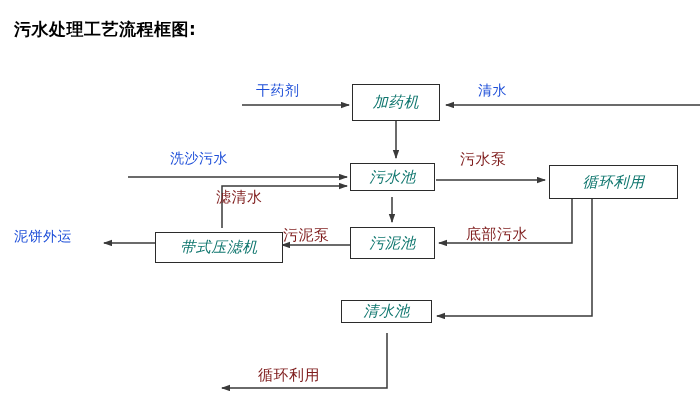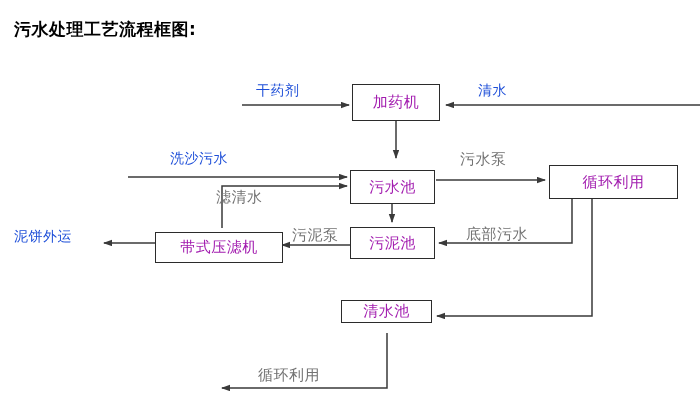--- a/index.html
+++ b/index.html
@@ -34,28 +34,29 @@
   }
   .node-box {
     position: absolute;
     box-sizing: border-box;
     border: 1.4px solid #2b2b2b;
     background: #ffffff;
     display: flex;
     align-items: center;
     justify-content: center;
     font-size: 15px;
-    color: #a21caf;
+    color: #0f766e;
     white-space: nowrap;
     letter-spacing: 0.5px;
+    font-style: italic;
   }
   .edge-label {
     position: absolute;
     font-size: 15px;
-    color: #737373;
+    color: #7f1d1d;
     white-space: nowrap;
     letter-spacing: 0.5px;
   }
   .terminal-label {
     position: absolute;
     font-size: 14px;
     color: #1d4ed8;
     white-space: nowrap;
     letter-spacing: 0.5px;
     text-align: center;
@@ -98,21 +99,21 @@
 
       <path d="M592,199 L592,316 L437,316" marker-end="url(#ah)"></path>
 
       <path d="M387,333 L387,388 L222,388" marker-end="url(#ah)"></path>
     </g>
   </svg>
 
   <div class="node-box" style="left:352px; top:84px; width:88px; height:37px;">
     <span>加药机</span>
   </div>
-  <div class="node-box" style="left:350px; top:170px; width:85px; height:34px;">
+  <div class="node-box" style="left:350px; top:163px; width:85px; height:28px;">
     <span>污水池</span>
   </div>
   <div class="node-box" style="left:549px; top:165px; width:129px; height:34px;">
     <span>循环利用</span>
   </div>
   <div class="node-box" style="left:350px; top:227px; width:85px; height:32px;">
     <span>污泥池</span>
   </div>
   <div class="node-box" style="left:155px; top:232px; width:128px; height:31px;">
     <span>带式压滤机</span>
@@ -121,17 +122,17 @@
     <span>清水池</span>
   </div>
 
   <div class="terminal-label" style="left:256px; top:82px;">干药剂</div>
   <div class="terminal-label" style="left:478px; top:82px;">清水</div>
   <div class="terminal-label" style="left:170px; top:150px;">洗沙污水</div>
   <div class="terminal-label" style="left:14px; top:228px;">泥饼外运</div>
 
   <div class="edge-label" style="left:460px; top:150px;">污水泵</div>
   <div class="edge-label" style="left:216px; top:188px;">滤清水</div>
-  <div class="edge-label" style="left:292px; top:226px;">污泥泵</div>
+  <div class="edge-label" style="left:283px; top:226px;">污泥泵</div>
   <div class="edge-label" style="left:466px; top:225px;">底部污水</div>
   <div class="edge-label" style="left:258px; top:366px;">循环利用</div>
 
 </div>
 
 </body></html>

